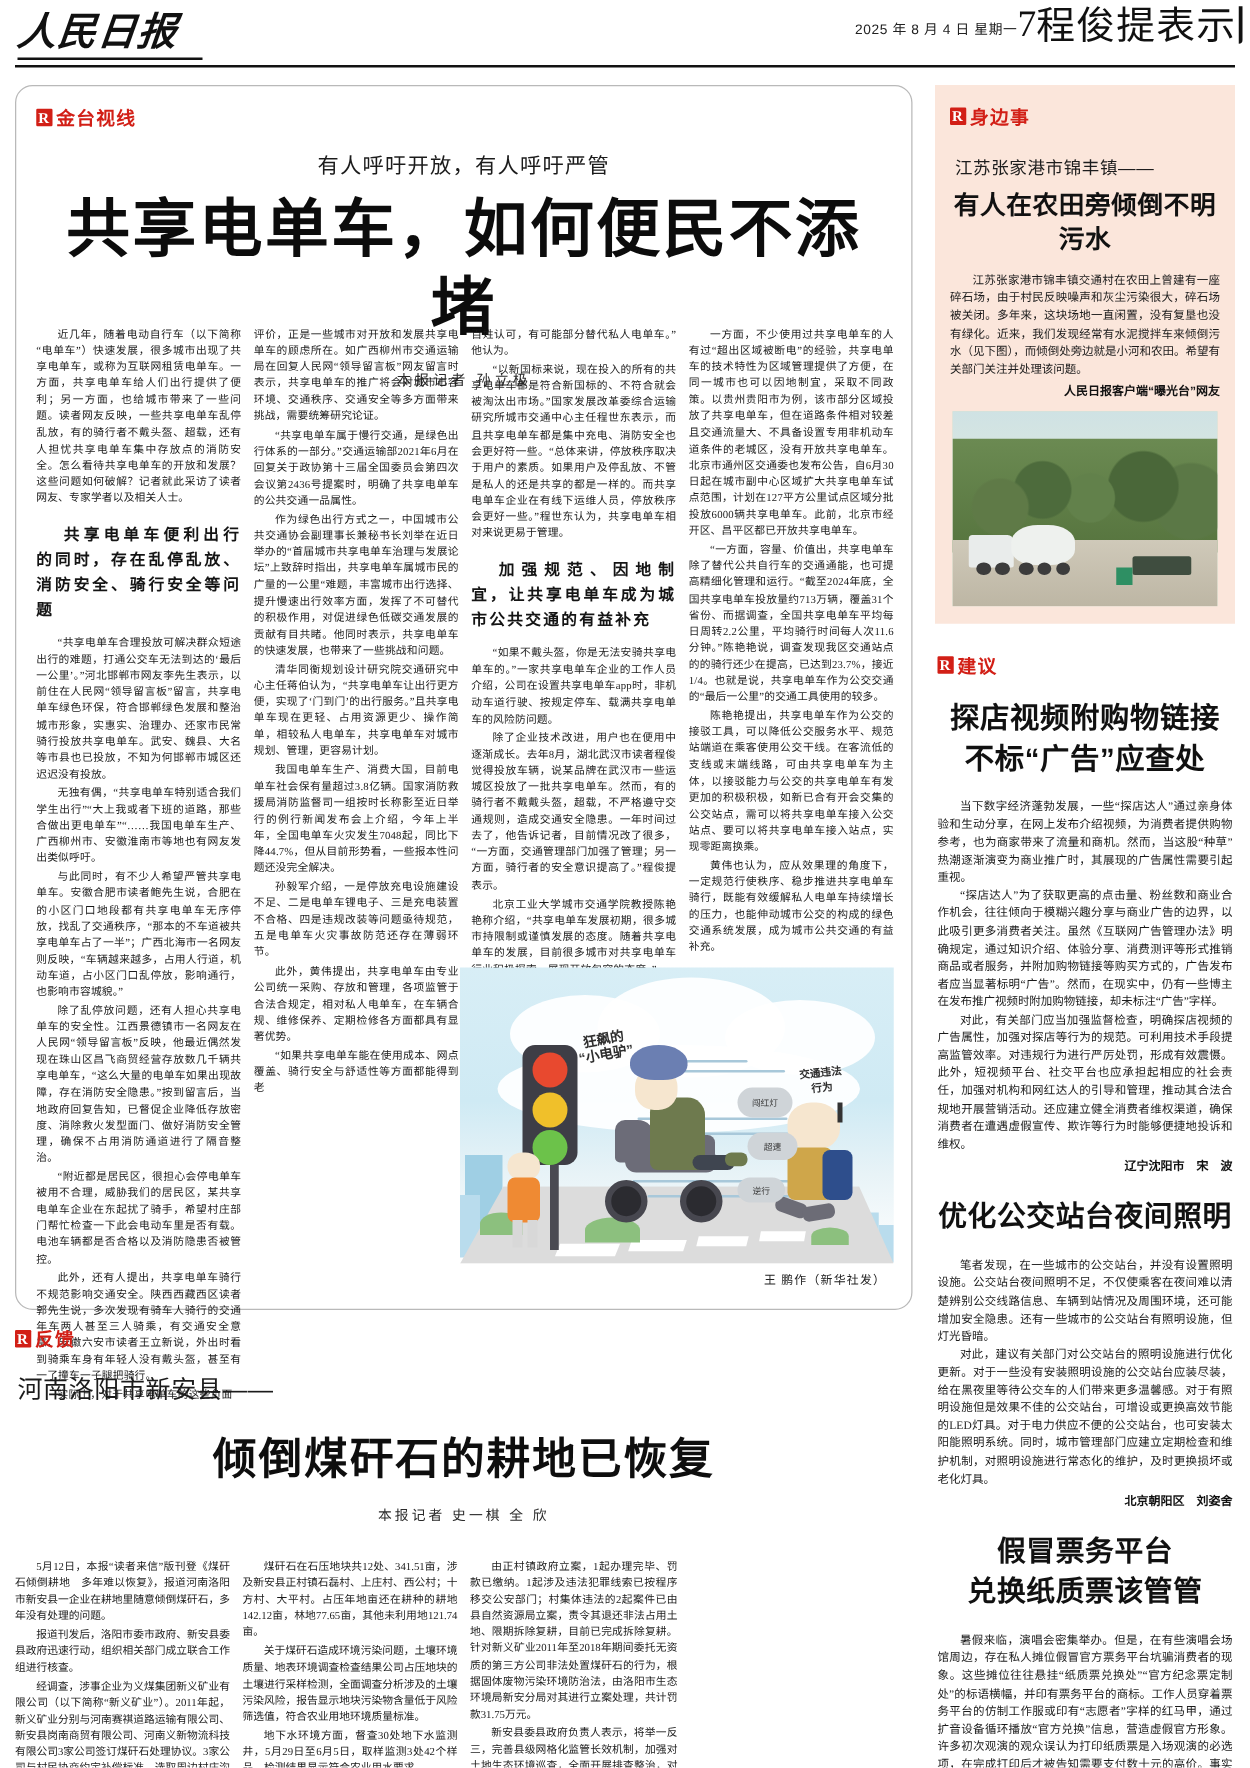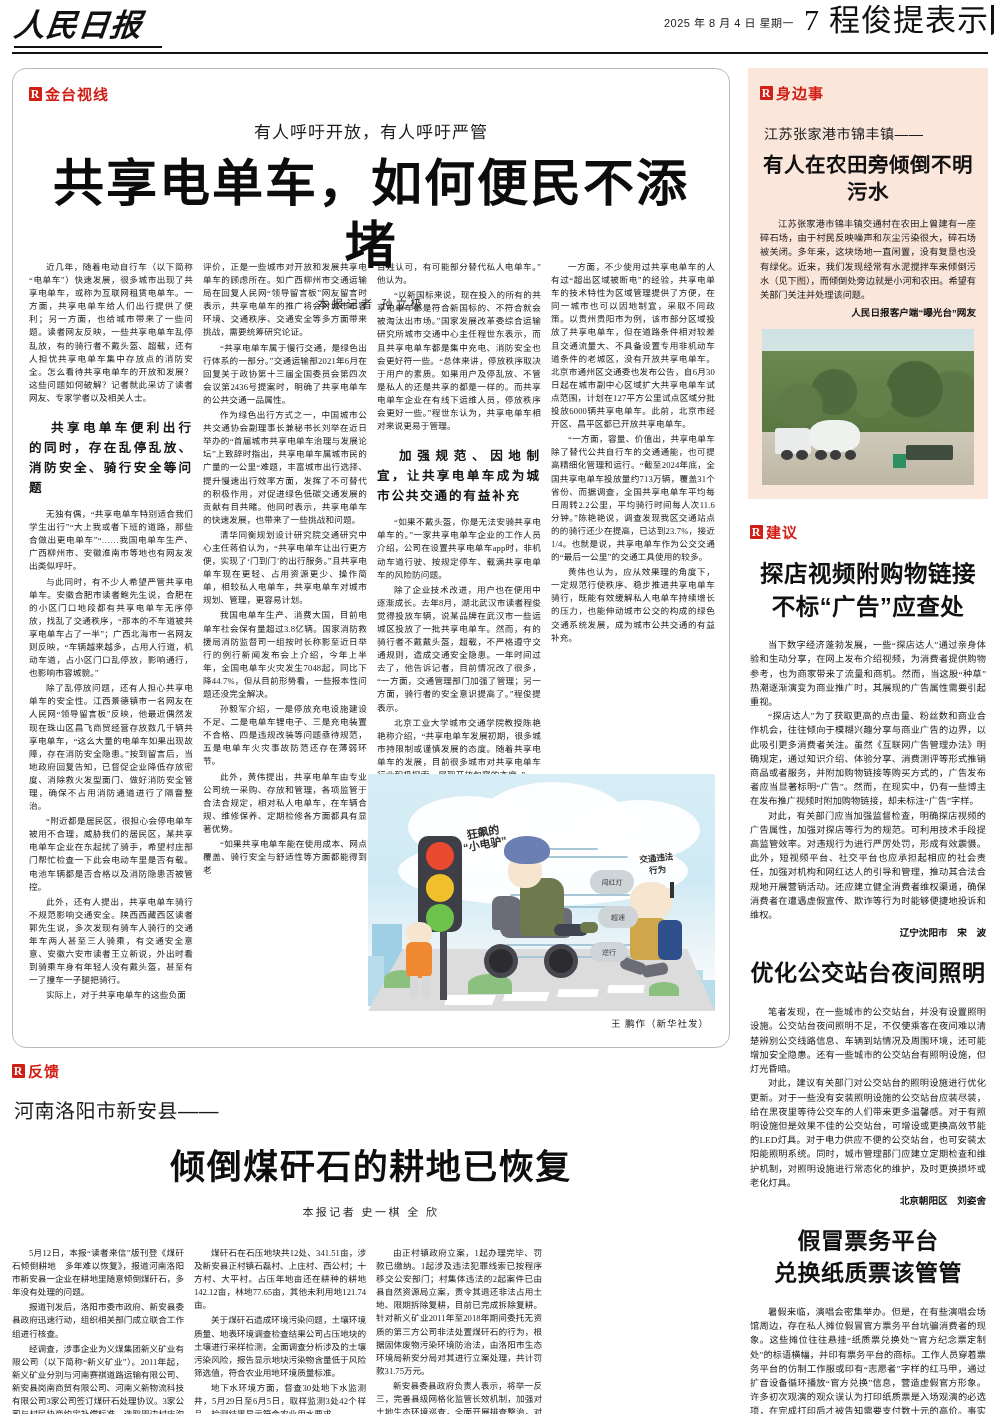--- a/index.html
+++ b/index.html
@@ -41,21 +41,21 @@
     position: absolute;
     left: 0; top: 40px;
     width: 148px; height: 2px;
     background: #111;
   }
   .masthead-right {
     position: absolute;
     right: 6px; top: 4px;
     display: flex;
     align-items: flex-end;
-    gap: 10px;
+    gap: 0;
   }
   .mast-date {
     font-family: "Liberation Sans", sans-serif;
     font-size: 11px;
     color: #222;
     padding-bottom: 8px;
     white-space: nowrap;
     letter-spacing: 0.5px;
   }
   .mast-pageno {
@@ -408,20 +408,21 @@
     <div class="shoulder">有人呼吁开放，有人呼吁严管</div>
     <div class="headline">共享电单车，如何便民不添堵</div>
     <div class="byline">本报记者  孙立极</div>
   </div>
 
   <div class="cols4">
 
     <div class="col">
       <p class="body">近几年，随着电动自行车（以下简称“电单车”）快速发展，很多城市出现了共享电单车，或称为互联网租赁电单车。一方面，共享电单车给人们出行提供了便利；另一方面，也给城市带来了一些问题。读者网友反映，一些共享电单车乱停乱放，有的骑行者不戴头盔、超载，还有人担忧共享电单车集中存放点的消防安全。怎么看待共享电单车的开放和发展？这些问题如何破解？记者就此采访了读者网友、专家学者以及相关人士。</p>
       <h3 class="subhead">共享电单车便利出行的同时，存在乱停乱放、消防安全、骑行安全等问题</h3>
+      <p class="body">“共享电单车合理投放可解决群众短途出行的难题，打通公交车无法到达的‘最后一公里’。”河北邯郸市网友李先生表示，以前住在人民网“领导留言板”留言，共享电单车绿色环保，符合邯郸绿色发展和整治城市形象，实惠实、治理办、还家市民常骑行投放共享电单车。武安、魏县、大名等市县也已投放，不知为何邯郸市城区还迟迟没有投放。</p>
       <p class="body">无独有偶，“共享电单车特别适合我们学生出行”“大上我或者下班的道路，那些合做出更电单车”“……我国电单车生产、广西柳州市、安徽淮南市等地也有网友发出类似呼吁。</p>
       <p class="body">与此同时，有不少人希望严管共享电单车。安徽合肥市读者鲍先生说，合肥在的小区门口地段都有共享电单车无序停放，找乱了交通秩序，“那本的不车道被共享电单车占了一半”；广西北海市一名网友则反映，“车辆越来越多，占用人行道，机动车道，占小区门口乱停放，影响通行，也影响市容城貌。”</p>
       <p class="body">除了乱停放问题，还有人担心共享电单车的安全性。江西景德镇市一名网友在人民网“领导留言板”反映，他最近偶然发现在珠山区昌飞商贸经营存放数几千辆共享电单车，“这么大量的电单车如果出现故障，存在消防安全隐患。”按到留言后，当地政府回复告知，已督促企业降低存放密度、消除救火发型面门、做好消防安全管理，确保不占用消防通道进行了隔音整治。</p>
       <p class="body">“附近都是居民区，很担心会停电单车被用不合理，威胁我们的居民区，某共享电单车企业在东起扰了骑手，希望村庄部门帮忙检查一下此会电动车里是否有载。电池车辆都是否合格以及消防隐患否被管控。</p>
       <p class="body">此外，还有人提出，共享电单车骑行不规范影响交通安全。陕西西藏西区读者郭先生说，多次发现有骑车人骑行的交通年车两人甚至三人骑乘，有交通安全意意、安徽六安市读者王立新说，外出时看到骑乘车身有年轻人没有戴头盔，甚至有一了撞车一子腿把骑行。</p>
       <p class="body">实际上，对于共享电单车的这些负面</p>
     </div>
 
     <div class="col">
       <p class="body noindent">评价，正是一些城市对开放和发展共享电单车的顾虑所在。如广西柳州市交通运输局在回复人民网“领导留言板”网友留言时表示，共享电单车的推广将会对城市市容环境、交通秩序、交通安全等多方面带来挑战，需要统筹研究论证。</p>
@@ -439,20 +440,21 @@
       <p class="body">“以新国标来说，现在投入的所有的共享电单车都是符合新国标的、不符合就会被淘汰出市场。”国家发展改革委综合运输研究所城市交通中心主任程世东表示，而且共享电单车都是集中充电、消防安全也会更好符一些。“总体来讲，停放秩序取决于用户的素质。如果用户及停乱放、不管是私人的还是共享的都是一样的。而共享电单车企业在有线下运维人员，停放秩序会更好一些。”程世东认为，共享电单车相对来说更易于管理。</p>
       <h3 class="subhead">加强规范、因地制宜，让共享电单车成为城市公共交通的有益补充</h3>
       <p class="body">“如果不戴头盔，你是无法安骑共享电单车的。”一家共享电单车企业的工作人员介绍，公司在设置共享电单车app时，非机动车道行驶、按规定停车、载满共享电单车的风险防问题。</p>
       <p class="body">除了企业技术改进，用户也在便用中逐渐成长。去年8月，湖北武汉市读者程俊觉得投放车辆，说某品牌在武汉市一些运城区投放了一批共享电单车。然而，有的骑行者不戴戴头盔，超载，不严格遵守交通规则，造成交通安全隐患。一年时间过去了，他告诉记者，目前情况改了很多，“一方面，交通管理部门加强了管理；另一方面，骑行者的安全意识提高了。”程俊提表示。</p>
       <p class="body">北京工业大学城市交通学院教授陈艳艳称介绍，“共享电单车发展初期，很多城市持限制或谨慎发展的态度。随着共享电单车的发展，目前很多城市对共享电单车行业积极探索、展现开放包容的态度。”</p>
     </div>
 
     <div class="col">
       <p class="body">一方面，不少使用过共享电单车的人有过“超出区域被断电”的经验，共享电单车的技术特性为区域管理提供了方便，在同一城市也可以因地制宜，采取不同政策。以贵州贵阳市为例，该市部分区域投放了共享电单车，但在道路条件相对较差且交通流量大、不具备设置专用非机动车道条件的老城区，没有开放共享电单车。北京市通州区交通委也发布公告，自6月30日起在城市副中心区域扩大共享电单车试点范围，计划在127平方公里试点区域分批投放6000辆共享电单车。此前，北京市经开区、昌平区都已开放共享电单车。</p>
       <p class="body">“一方面，容量、价值出，共享电单车除了替代公共自行车的交通通能，也可提高精细化管理和运行。“截至2024年底，全国共享电单车投放量约713万辆，覆盖31个省份、而据调查，全国共享电单车平均每日周转2.2公里，平均骑行时间每人次11.6分钟。”陈艳艳说，调查发现我区交通站点的的骑行还少在提高，已达到23.7%，接近1/4。也就是说，共享电单车作为公交交通的“最后一公里”的交通工具使用的较多。</p>
+      <p class="body">陈艳艳提出，共享电单车作为公交的接驳工具，可以降低公交服务水平、规范站端道在乘客使用公交干线。在客流低的支线或末端线路，可由共享电单车为主体，以接驳能力与公交的共享电单车有发更加的积极积极，如新已合有开会交集的公交站点，需可以将共享电单车接入公交站点、要可以将共享电单车接入站点，实现零距离换乘。</p>
       <p class="body">黄伟也认为，应从效果理的角度下，一定规范行使秩序、稳步推进共享电单车骑行，既能有效缓解私人电单车持续增长的压力，也能伸动城市公交的构成的绿色交通系统发展，成为城市公共交通的有益补充。</p>
     </div>
   </div>
 
   
   <div class="cartoon-wrap">
     <div class="cartoon">
 
       <div class="cld" style="left:40px;  top:22px;  width:120px; height:62px;"></div>
       <div class="cld" style="left:110px; top:8px;   width:150px; height:80px;"></div>

